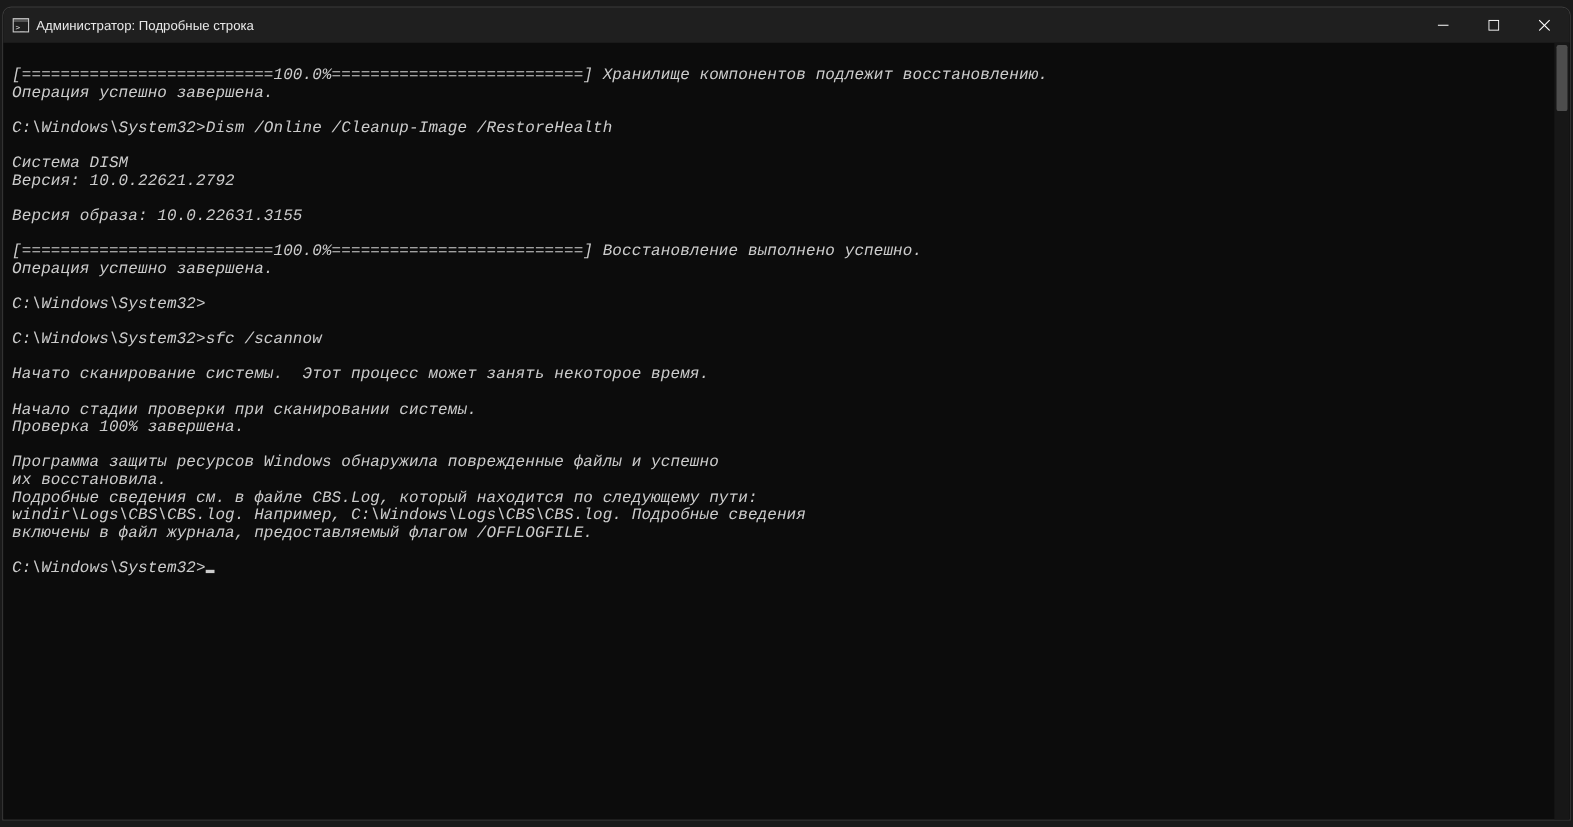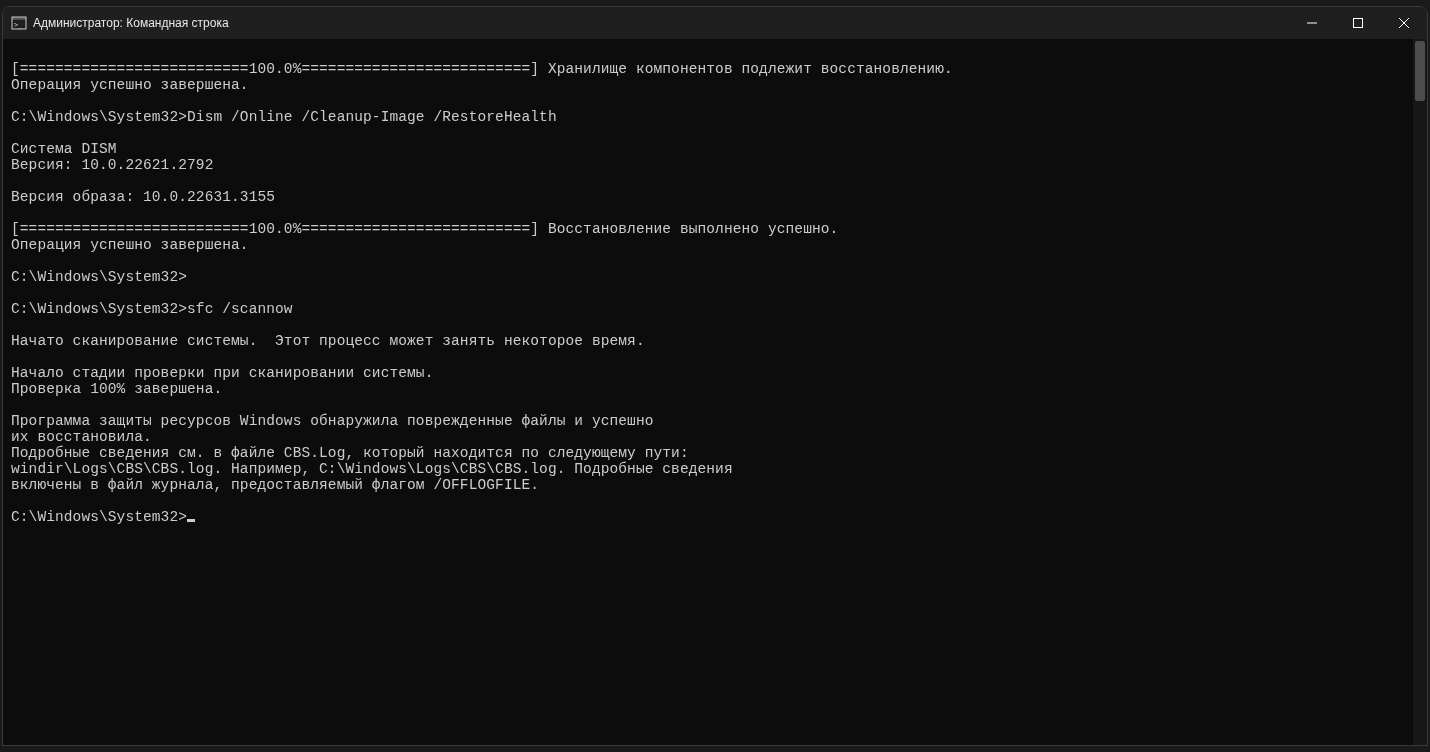--- a/index.html
+++ b/index.html
@@ -74,20 +74,21 @@
       background: #0c0c0c;
     }
     .terminal-content {
       padding: 6px 4px 4px 8px;
       color: #cccccc;
       font-family: Consolas, "Courier New", monospace;
       font-size: 14.5px;
       line-height: 16px;
       white-space: pre;
       letter-spacing: 0.1px;
+      font-style: italic;
     }
     .terminal-line {
       display: block;
       min-height: 16px;
     }
     .scrollbar {
       position: absolute;
       right: 0;
       top: 0;
       width: 14px;
@@ -117,21 +118,21 @@
 
 <div class="window">
   <div class="titlebar">
     <span class="titlebar-icon">
       <svg viewBox="0 0 16 16">
         <rect x="1" y="2" width="14" height="12" fill="none" stroke="#ccc" stroke-width="1"></rect>
         <rect x="1" y="2" width="14" height="3" fill="#ccc" opacity="0.3"></rect>
         <text x="3" y="12" font-size="7" fill="#ccc" font-family="monospace">&gt;_</text>
       </svg>
     </span>
-    <span class="titlebar-title">Администратор: Командная строка</span>
+    <span class="titlebar-title">Администратор: Подробные строка</span>
     <div class="window-controls">
       <div class="win-btn">
         <svg viewBox="0 0 10 10">
             <line x1="0" y1="5" x2="10" y2="5" stroke="#fff" stroke-width="1"></line>
           </svg>
       </div>
       <div class="win-btn">
         <svg viewBox="0 0 10 10">
             <rect x="0.5" y="0.5" width="9" height="9" fill="none" stroke="#fff" stroke-width="1"></rect>
           </svg>

